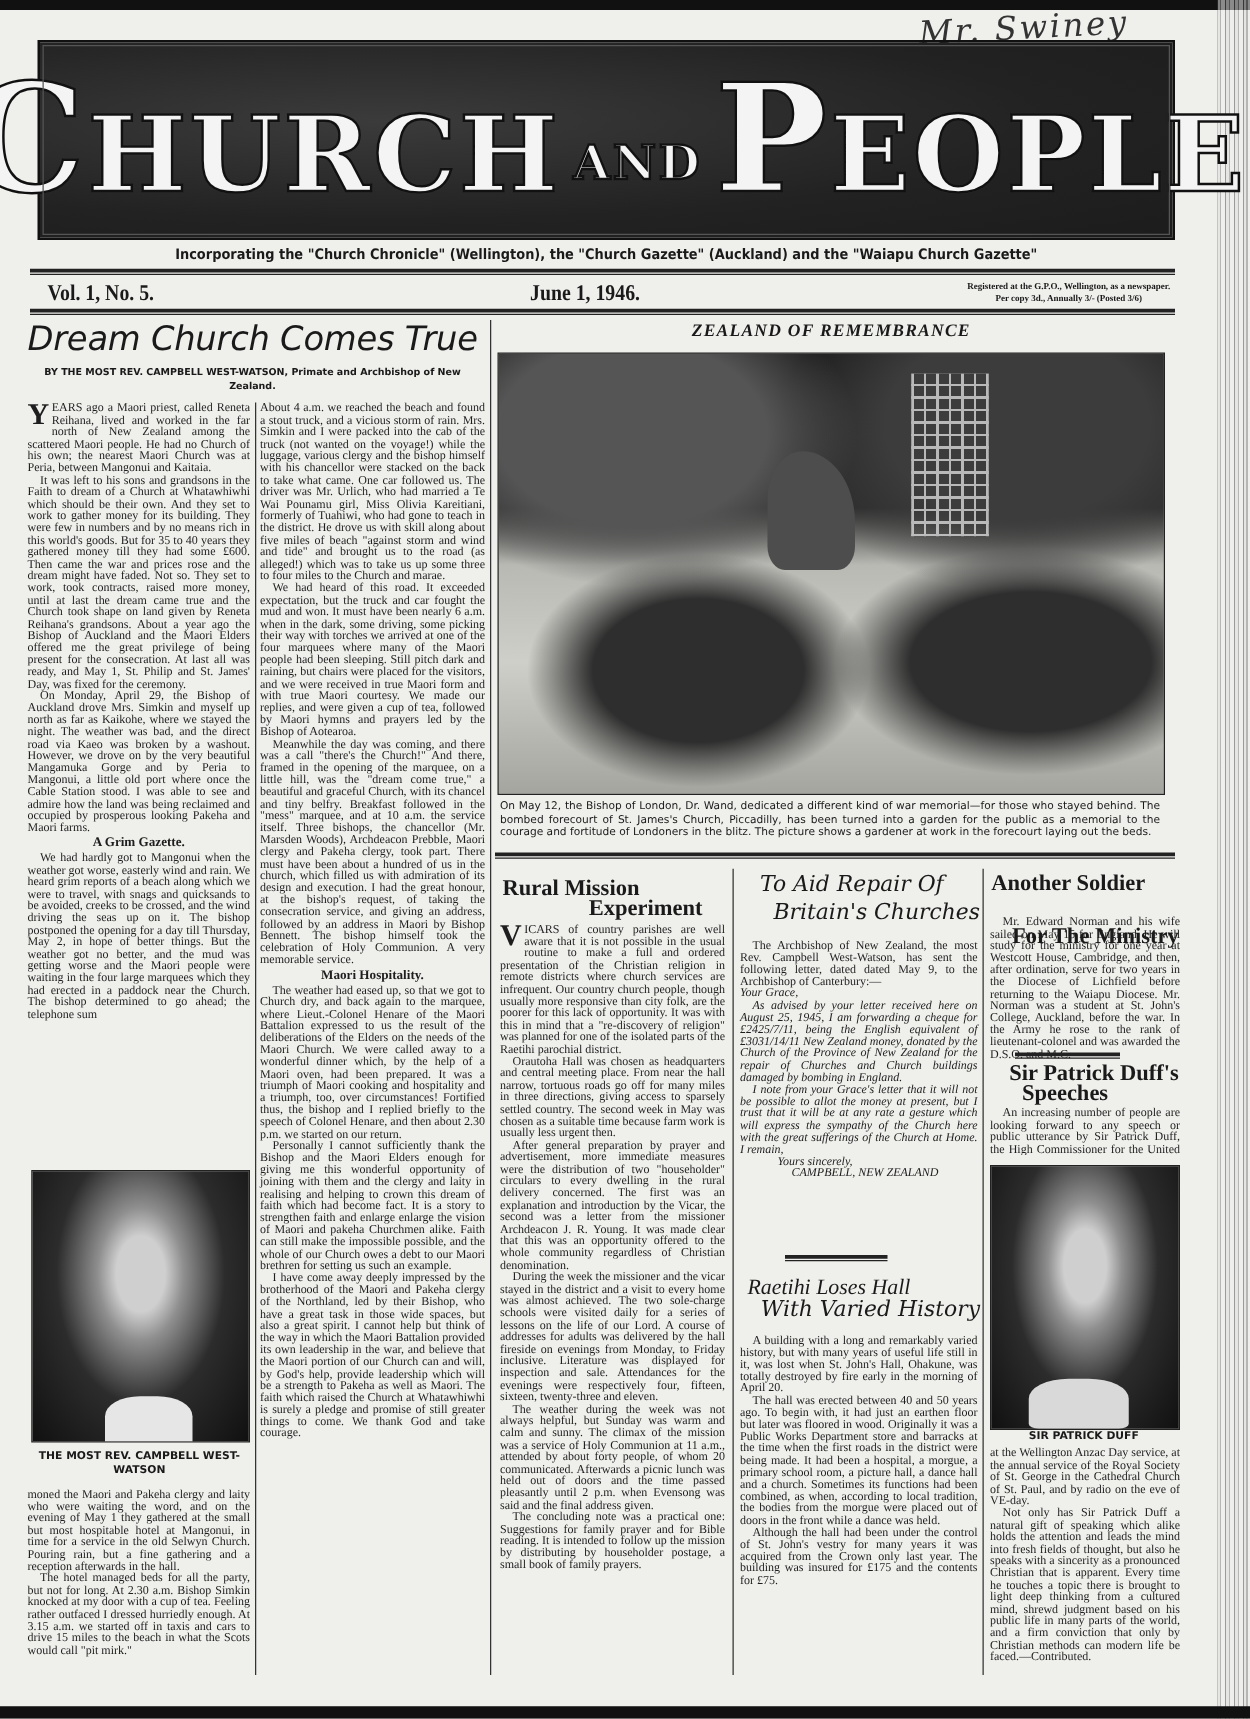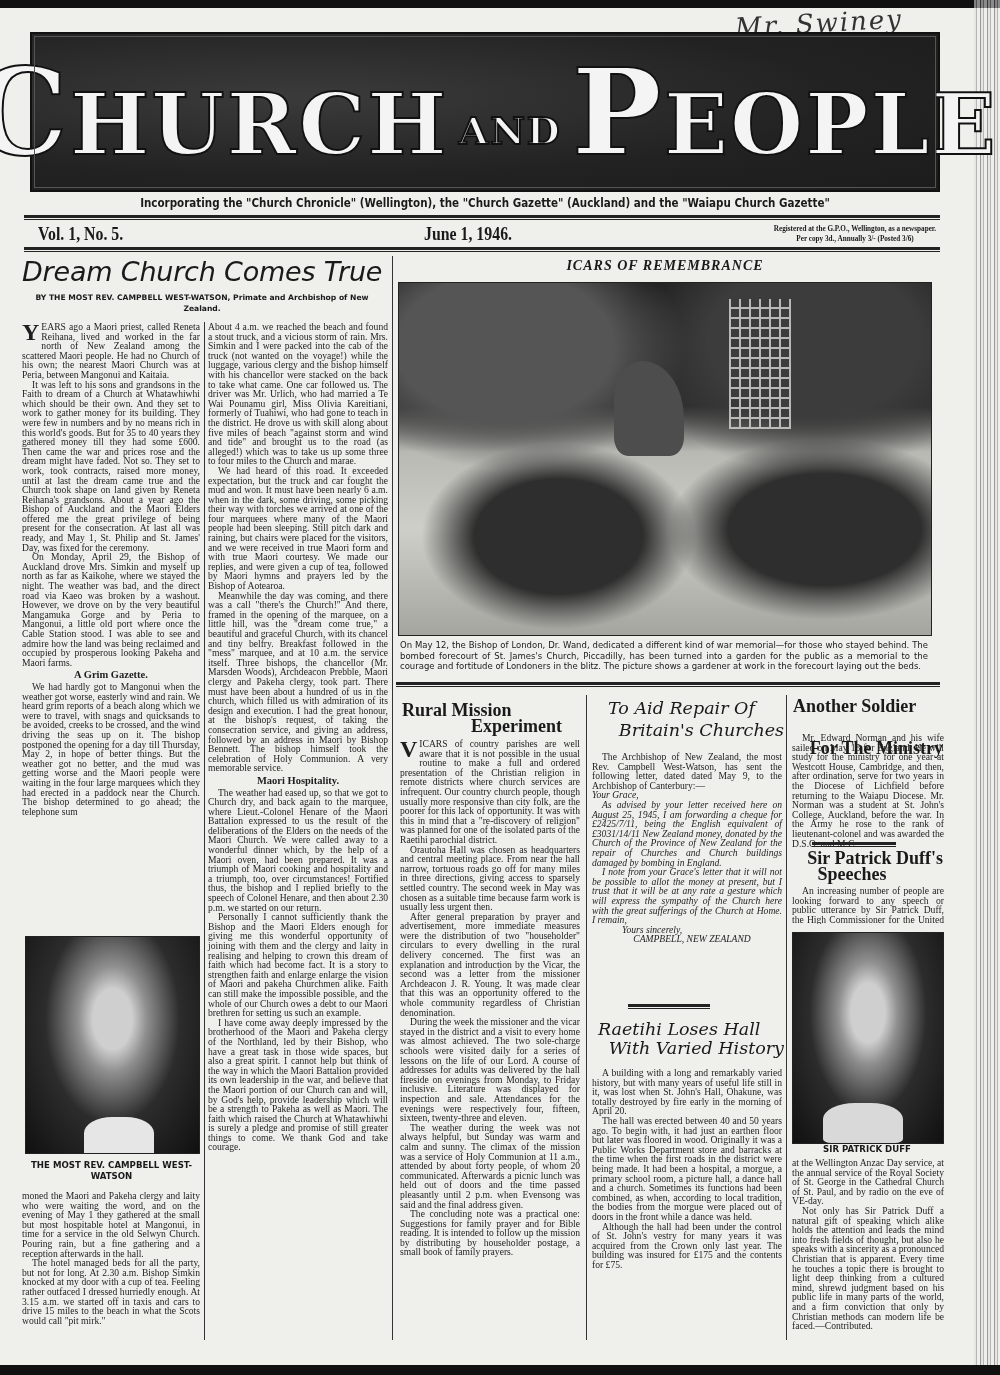--- a/index.html
+++ b/index.html
@@ -145,21 +145,21 @@
   <p>We had heard of this road. It exceeded expectation, but the truck and car fought the mud and won. It must have been nearly 6 a.m. when in the dark, some driving, some picking their way with torches we arrived at one of the four marquees where many of the Maori people had been sleeping. Still pitch dark and raining, but chairs were placed for the visitors, and we were received in true Maori form and with true Maori courtesy. We made our replies, and were given a cup of tea, followed by Maori hymns and prayers led by the Bishop of Aotearoa.</p>
   <p>Meanwhile the day was coming, and there was a call "there's the Church!" And there, framed in the opening of the marquee, on a little hill, was the "dream come true," a beautiful and graceful Church, with its chancel and tiny belfry. Breakfast followed in the "mess" marquee, and at 10 a.m. the service itself. Three bishops, the chancellor (Mr. Marsden Woods), Archdeacon Prebble, Maori clergy and Pakeha clergy, took part. There must have been about a hundred of us in the church, which filled us with admiration of its design and execution. I had the great honour, at the bishop's request, of taking the consecration service, and giving an address, followed by an address in Maori by Bishop Bennett. The bishop himself took the celebration of Holy Communion. A very memorable service.</p>
   <div class="sub">Maori Hospitality.</div>
   <p>The weather had eased up, so that we got to Church dry, and back again to the marquee, where Lieut.-Colonel Henare of the Maori Battalion expressed to us the result of the deliberations of the Elders on the needs of the Maori Church. We were called away to a wonderful dinner which, by the help of a Maori oven, had been prepared. It was a triumph of Maori cooking and hospitality and a triumph, too, over circumstances! Fortified thus, the bishop and I replied briefly to the speech of Colonel Henare, and then about 2.30 p.m. we started on our return.</p>
   <p>Personally I cannot sufficiently thank the Bishop and the Maori Elders enough for giving me this wonderful opportunity of joining with them and the clergy and laity in realising and helping to crown this dream of faith which had become fact. It is a story to strengthen faith and enlarge enlarge the vision of Maori and pakeha Churchmen alike. Faith can still make the impossible possible, and the whole of our Church owes a debt to our Maori brethren for setting us such an example.</p>
   <p>I have come away deeply impressed by the brotherhood of the Maori and Pakeha clergy of the Northland, led by their Bishop, who have a great task in those wide spaces, but also a great spirit. I cannot help but think of the way in which the Maori Battalion provided its own leadership in the war, and believe that the Maori portion of our Church can and will, by God's help, provide leadership which will be a strength to Pakeha as well as Maori. The faith which raised the Church at Whatawhiwhi is surely a pledge and promise of still greater things to come. We thank God and take courage.</p>
 </div>
 
 <div class="vrule" style="left:392px; top:256px; height:1084px;"></div>
 
-<div class="section-head">ICARS OF REMEMBRANCE</div>
+<div class="section-head">ZEALAND OF REMEMBRANCE</div>
 <div class="photo garden-bg" style="left:398px; top:282px; width:532px; height:352px;">
   <div class="trellis"></div>
   <div class="gardener"></div>
 </div>
 <div class="caption" style="left:400px; top:640px; width:528px;">On May 12, the Bishop of London, Dr. Wand, dedicated a different kind of war memorial—for those who stayed behind. The bombed forecourt of St. James's Church, Piccadilly, has been turned into a garden for the public as a memorial to the courage and fortitude of Londoners in the blitz. The picture shows a gardener at work in the forecourt laying out the beds.</div>
 <div class="rule-double" style="left:396px; top:682px; width:544px;"></div>
 
 <div class="h2" style="left:402px; top:700px; width:160px;">Rural Mission</div>
 <div class="h2" style="left:402px; top:716px; width:160px; text-align:right;">Experiment</div>
 <div class="col" style="left:400px; top:739px; width:180px;">
@@ -178,21 +178,21 @@
 <div class="col" style="left:592px; top:752px; width:190px;">
   <p>The Archbishop of New Zealand, the most Rev. Campbell West-Watson, has sent the following letter, dated dated May 9, to the Archbishop of Canterbury:—</p>
   <p class="noindent letter">Your Grace,</p>
   <p class="letter">As advised by your letter received here on August 25, 1945, I am forwarding a cheque for £2425/7/11, being the English equivalent of £3031/14/11 New Zealand money, donated by the Church of the Province of New Zealand for the repair of Churches and Church buildings damaged by bombing in England.</p>
   <p class="letter">I note from your Grace's letter that it will not be possible to allot the money at present, but I trust that it will be at any rate a gesture which will express the sympathy of the Church here with the great sufferings of the Church at Home. I remain,</p>
   <p class="letter" style="text-indent:30px;">Yours sincerely,</p>
   <p class="letter" style="text-align:center;">CAMPBELL, NEW ZEALAND</p>
 </div>
 <div class="rule-double" style="left:628px; top:1004px; width:82px;"></div>
 
-<div class="h2i" style="left:598px; top:1018px; width:190px;">Raetihi Loses Hall</div>
+<div class="h2i" style="left:598px; top:1018px; width:190px;font-family:Liberation Serif, serif;">Raetihi Loses Hall</div>
 <div class="h2i" style="left:592px; top:1037px; width:192px; text-align:right;">With Varied History</div>
 <div class="col" style="left:592px; top:1068px; width:190px;">
   <p>A building with a long and remarkably varied history, but with many years of useful life still in it, was lost when St. John's Hall, Ohakune, was totally destroyed by fire early in the morning of April 20.</p>
   <p>The hall was erected between 40 and 50 years ago. To begin with, it had just an earthen floor but later was floored in wood. Originally it was a Public Works Department store and barracks at the time when the first roads in the district were being made. It had been a hospital, a morgue, a primary school room, a picture hall, a dance hall and a church. Sometimes its functions had been combined, as when, according to local tradition, the bodies from the morgue were placed out of doors in the front while a dance was held.</p>
   <p>Although the hall had been under the control of St. John's vestry for many years it was acquired from the Crown only last year. The building was insured for £175 and the contents for £75.</p>
 </div>
 
 <div class="vrule" style="left:786px; top:695px; height:645px;"></div>
 
 <div class="h2" style="left:793px; top:696px; width:150px;">Another Soldier</div>

